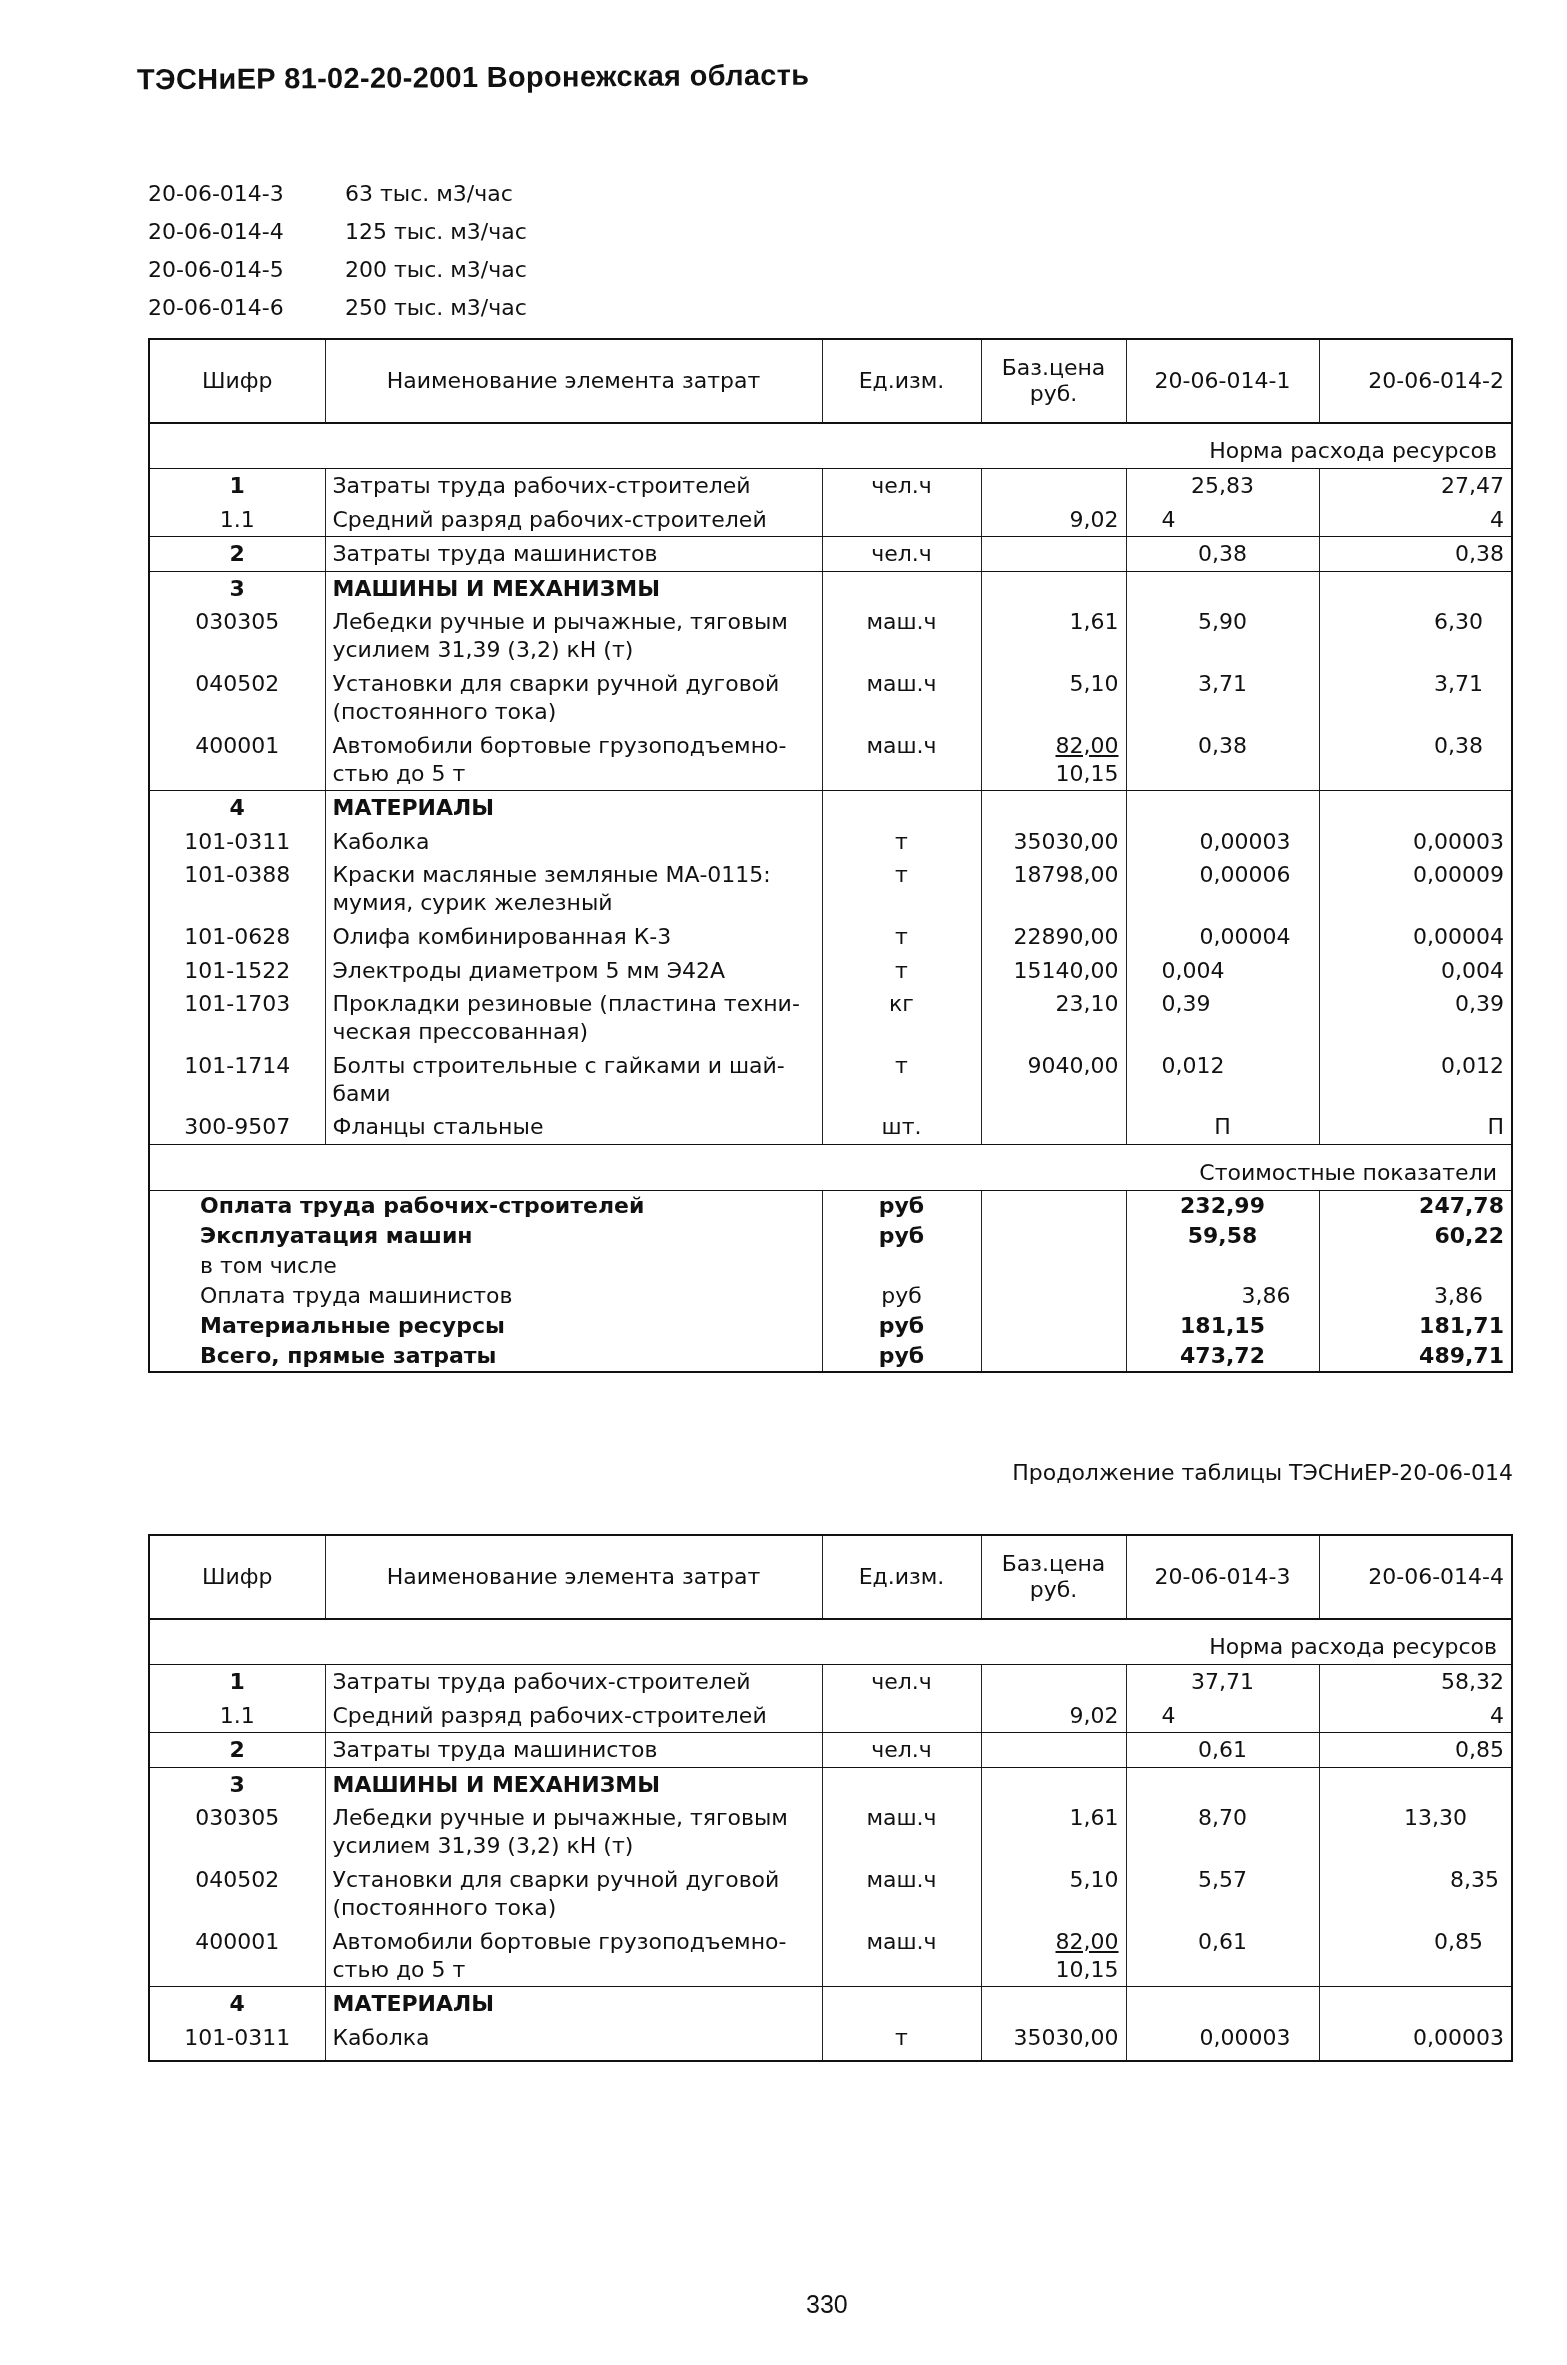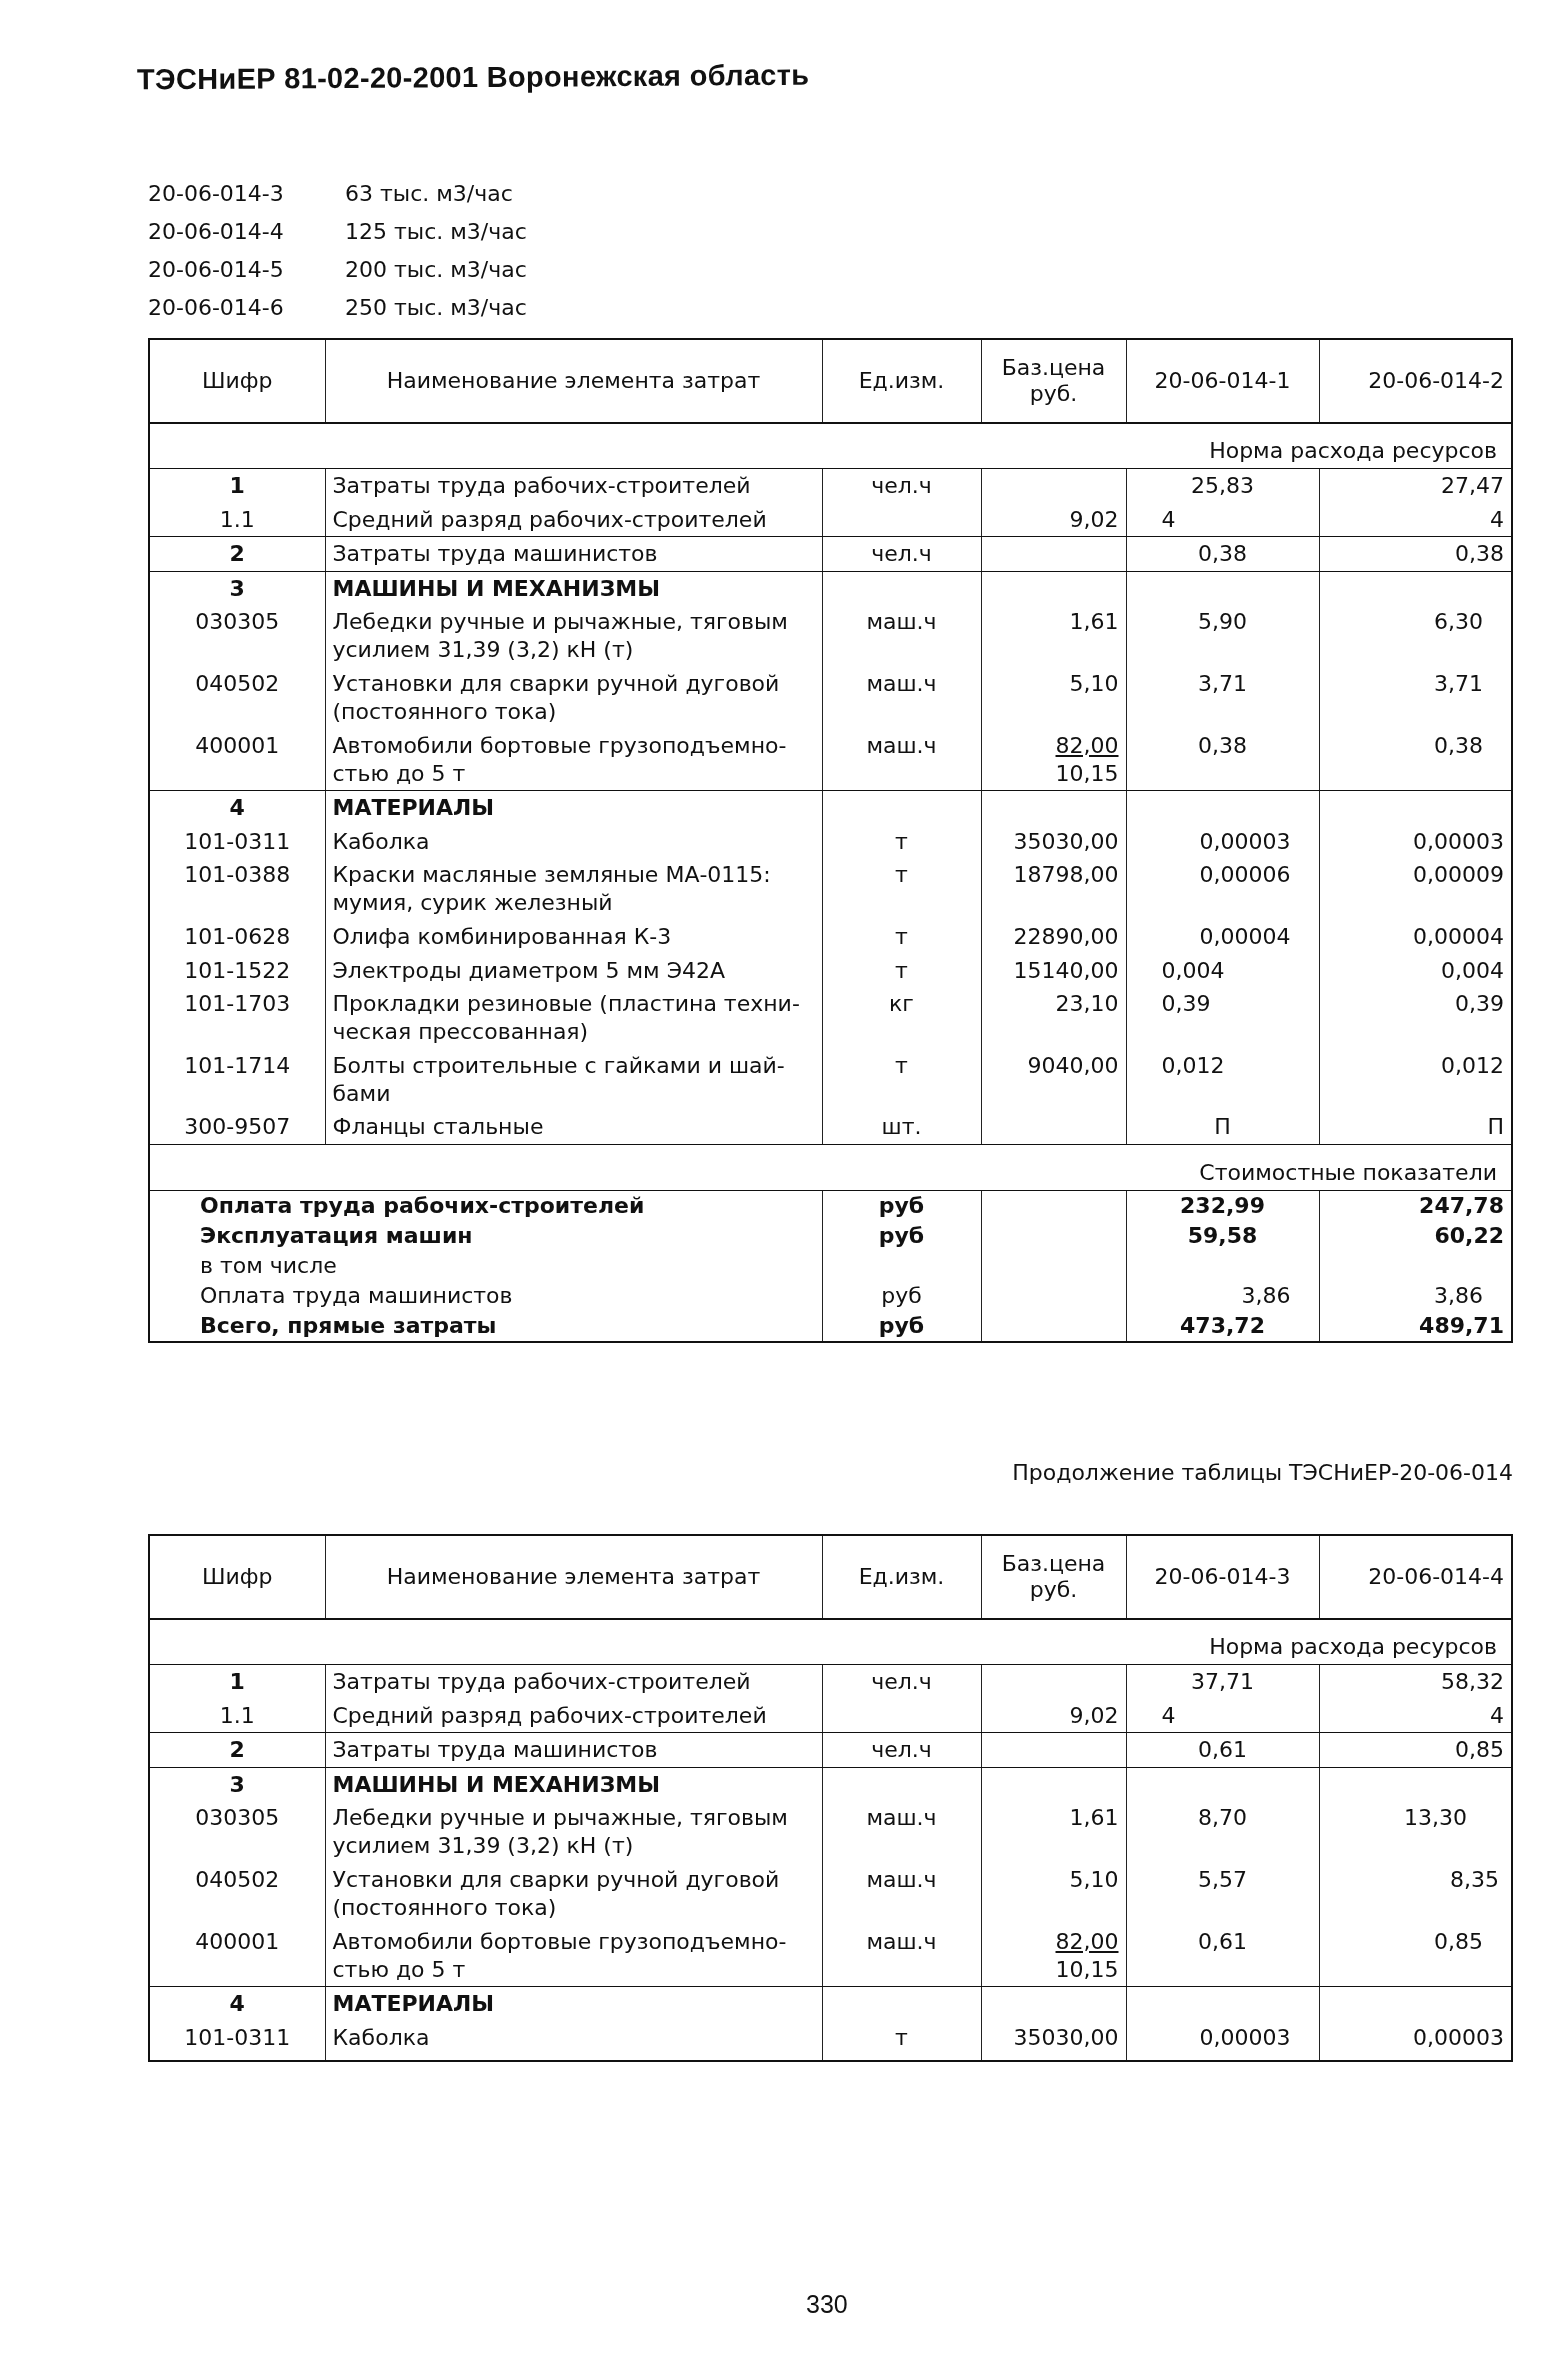--- a/index.html
+++ b/index.html
@@ -218,20 +218,27 @@
         <td class="vl"></td>
         <td class="vl outer-right"></td>
   </tr>
   <tr class="sum">
     <td colspan="2" class="outer-left" style="padding-left:50px">Оплата труда машинистов</td>
     <td class="vl ctr">руб</td>
     <td class="vl"></td>
     <td class="vl rt" style="padding-right:28px">3,86</td>
     <td class="vl outer-right rt" style="padding-right:28px">3,86</td>
   </tr>
+  <tr class="sum">
+    <td colspan="2" class="outer-left b" style="padding-left:50px">Материальные ресурсы</td>
+    <td class="vl ctr b">руб</td>
+    <td class="vl"></td>
+    <td class="vl ctr b">181,15</td>
+    <td class="vl outer-right ctr b">181,71</td>
+  </tr>
   <tr class="sum bottom">
     <td colspan="2" class="outer-left b" style="padding-left:50px">Всего, прямые затраты</td>
     <td class="vl ctr b">руб</td>
     <td class="vl"></td>
     <td class="vl ctr b">473,72</td>
     <td class="vl outer-right ctr b">489,71</td>
   </tr>
 </tbody>
   </table>
 

